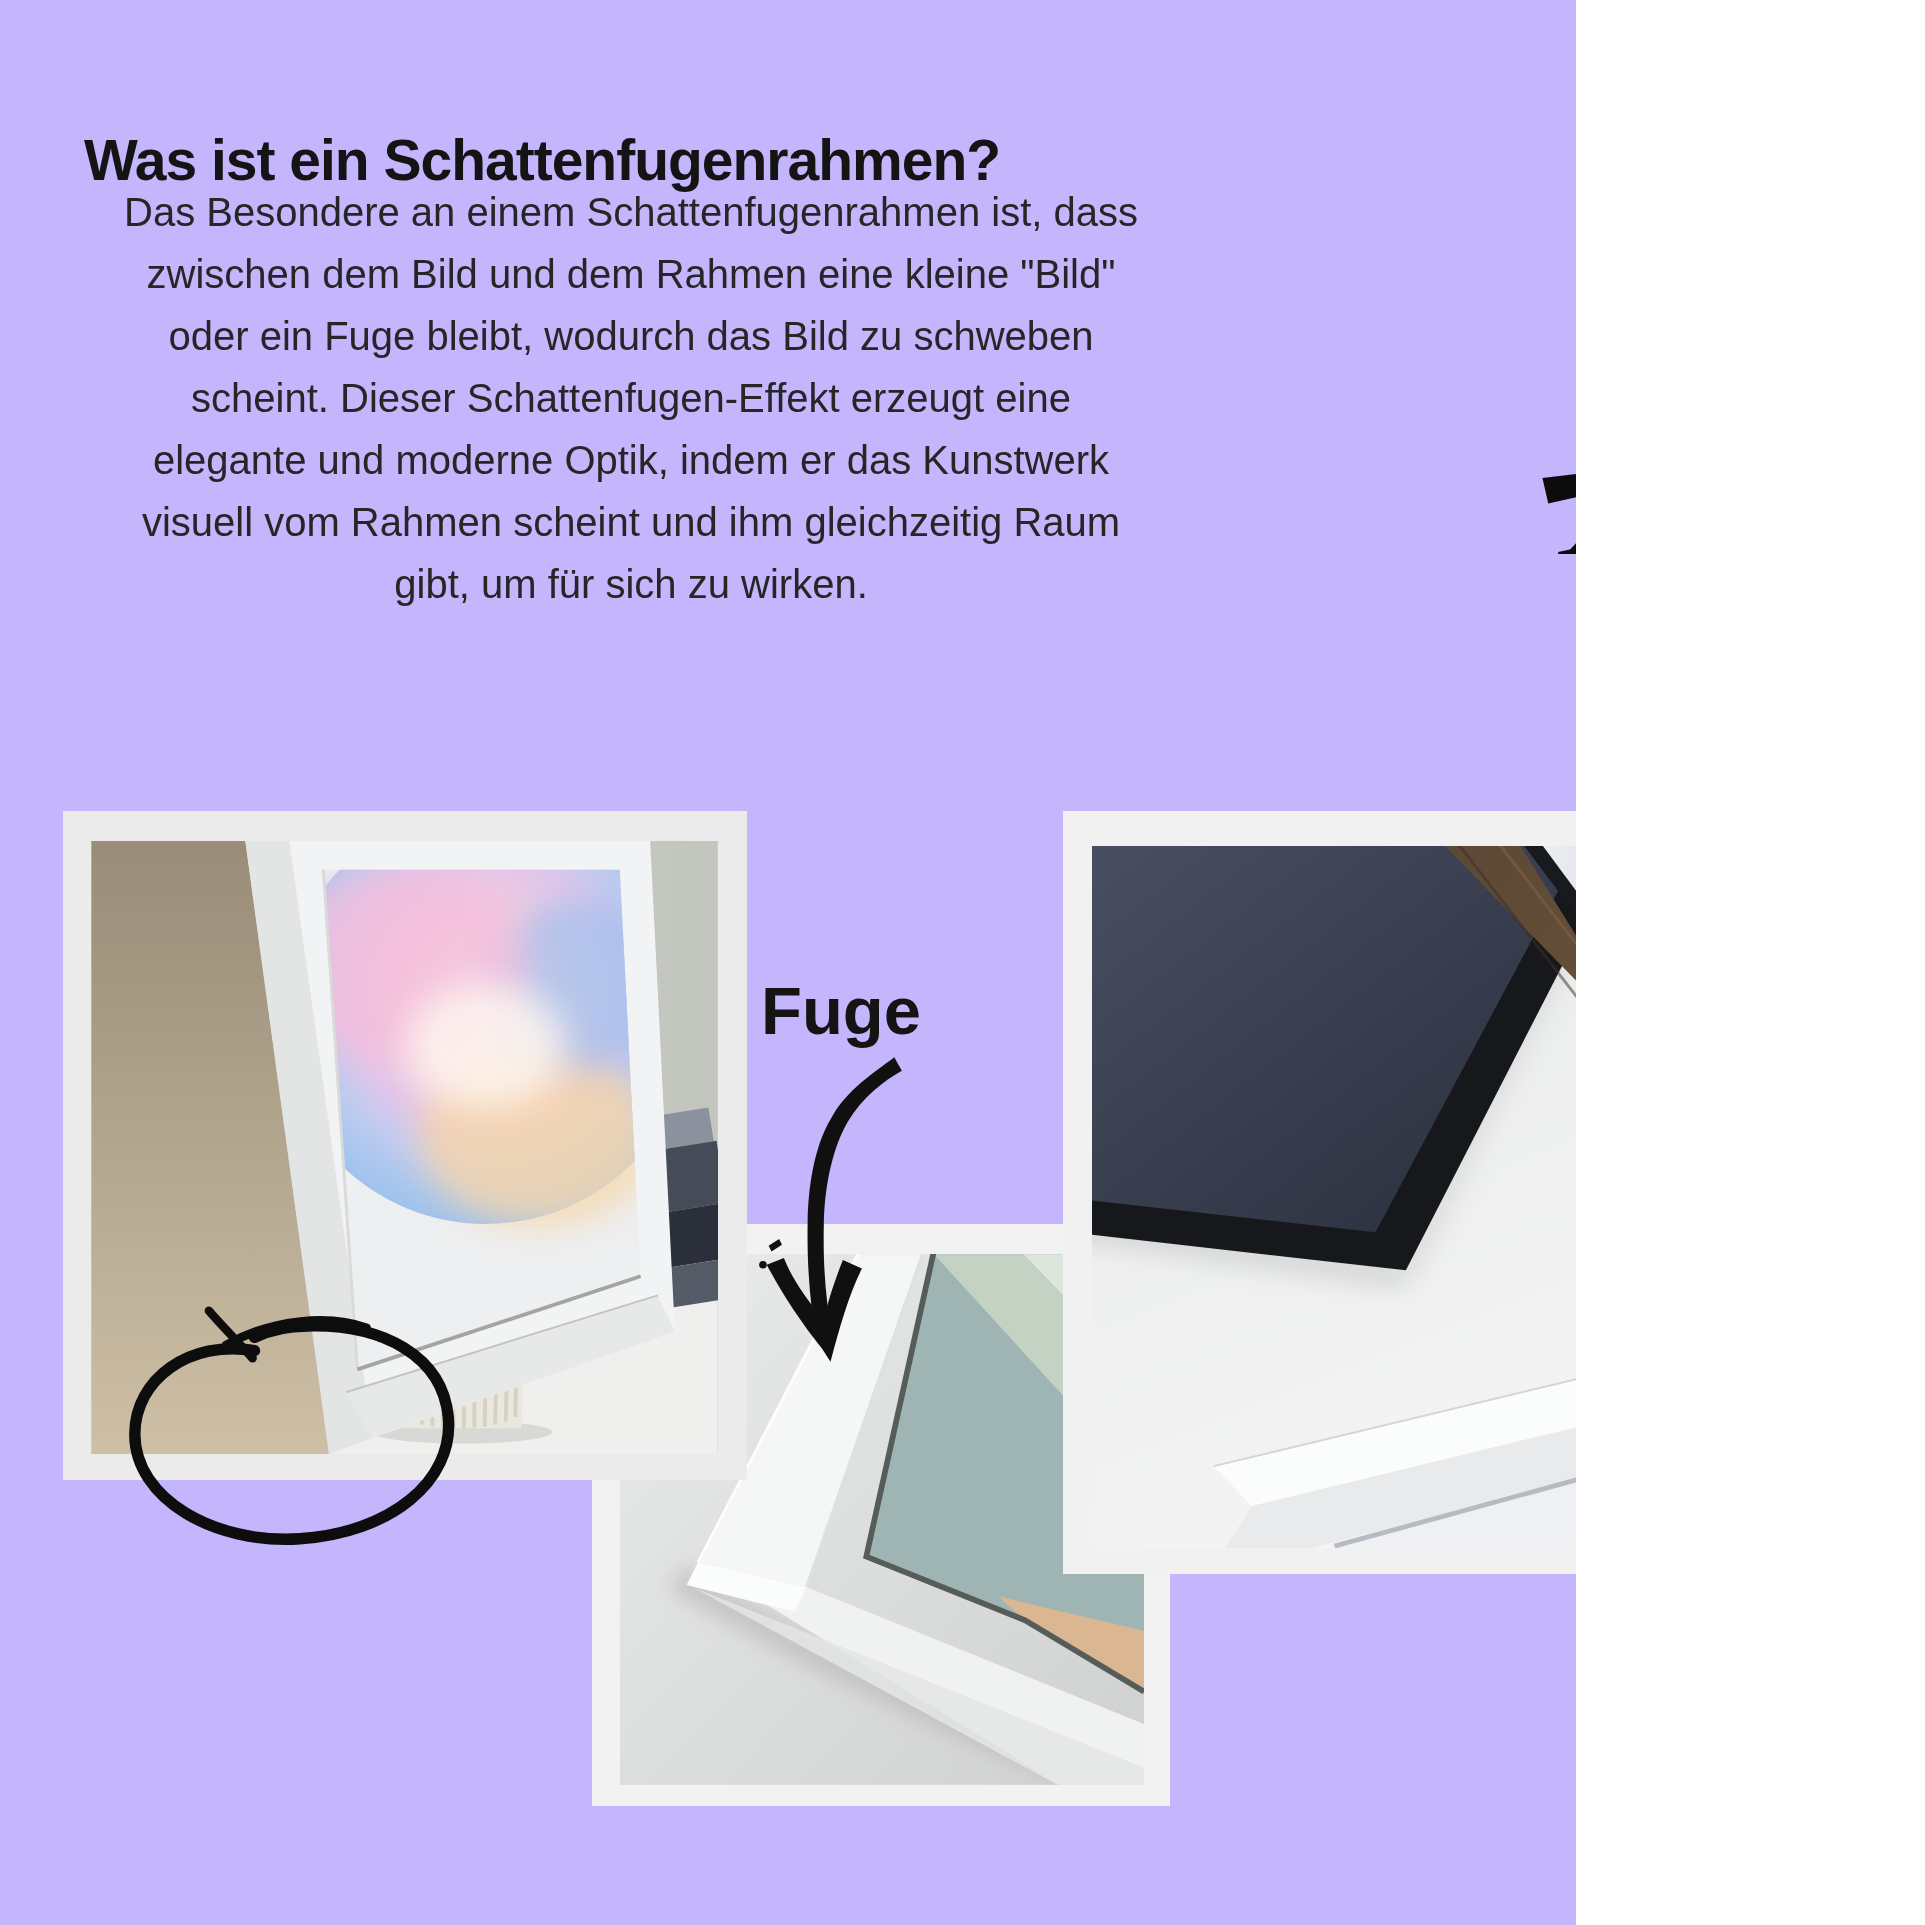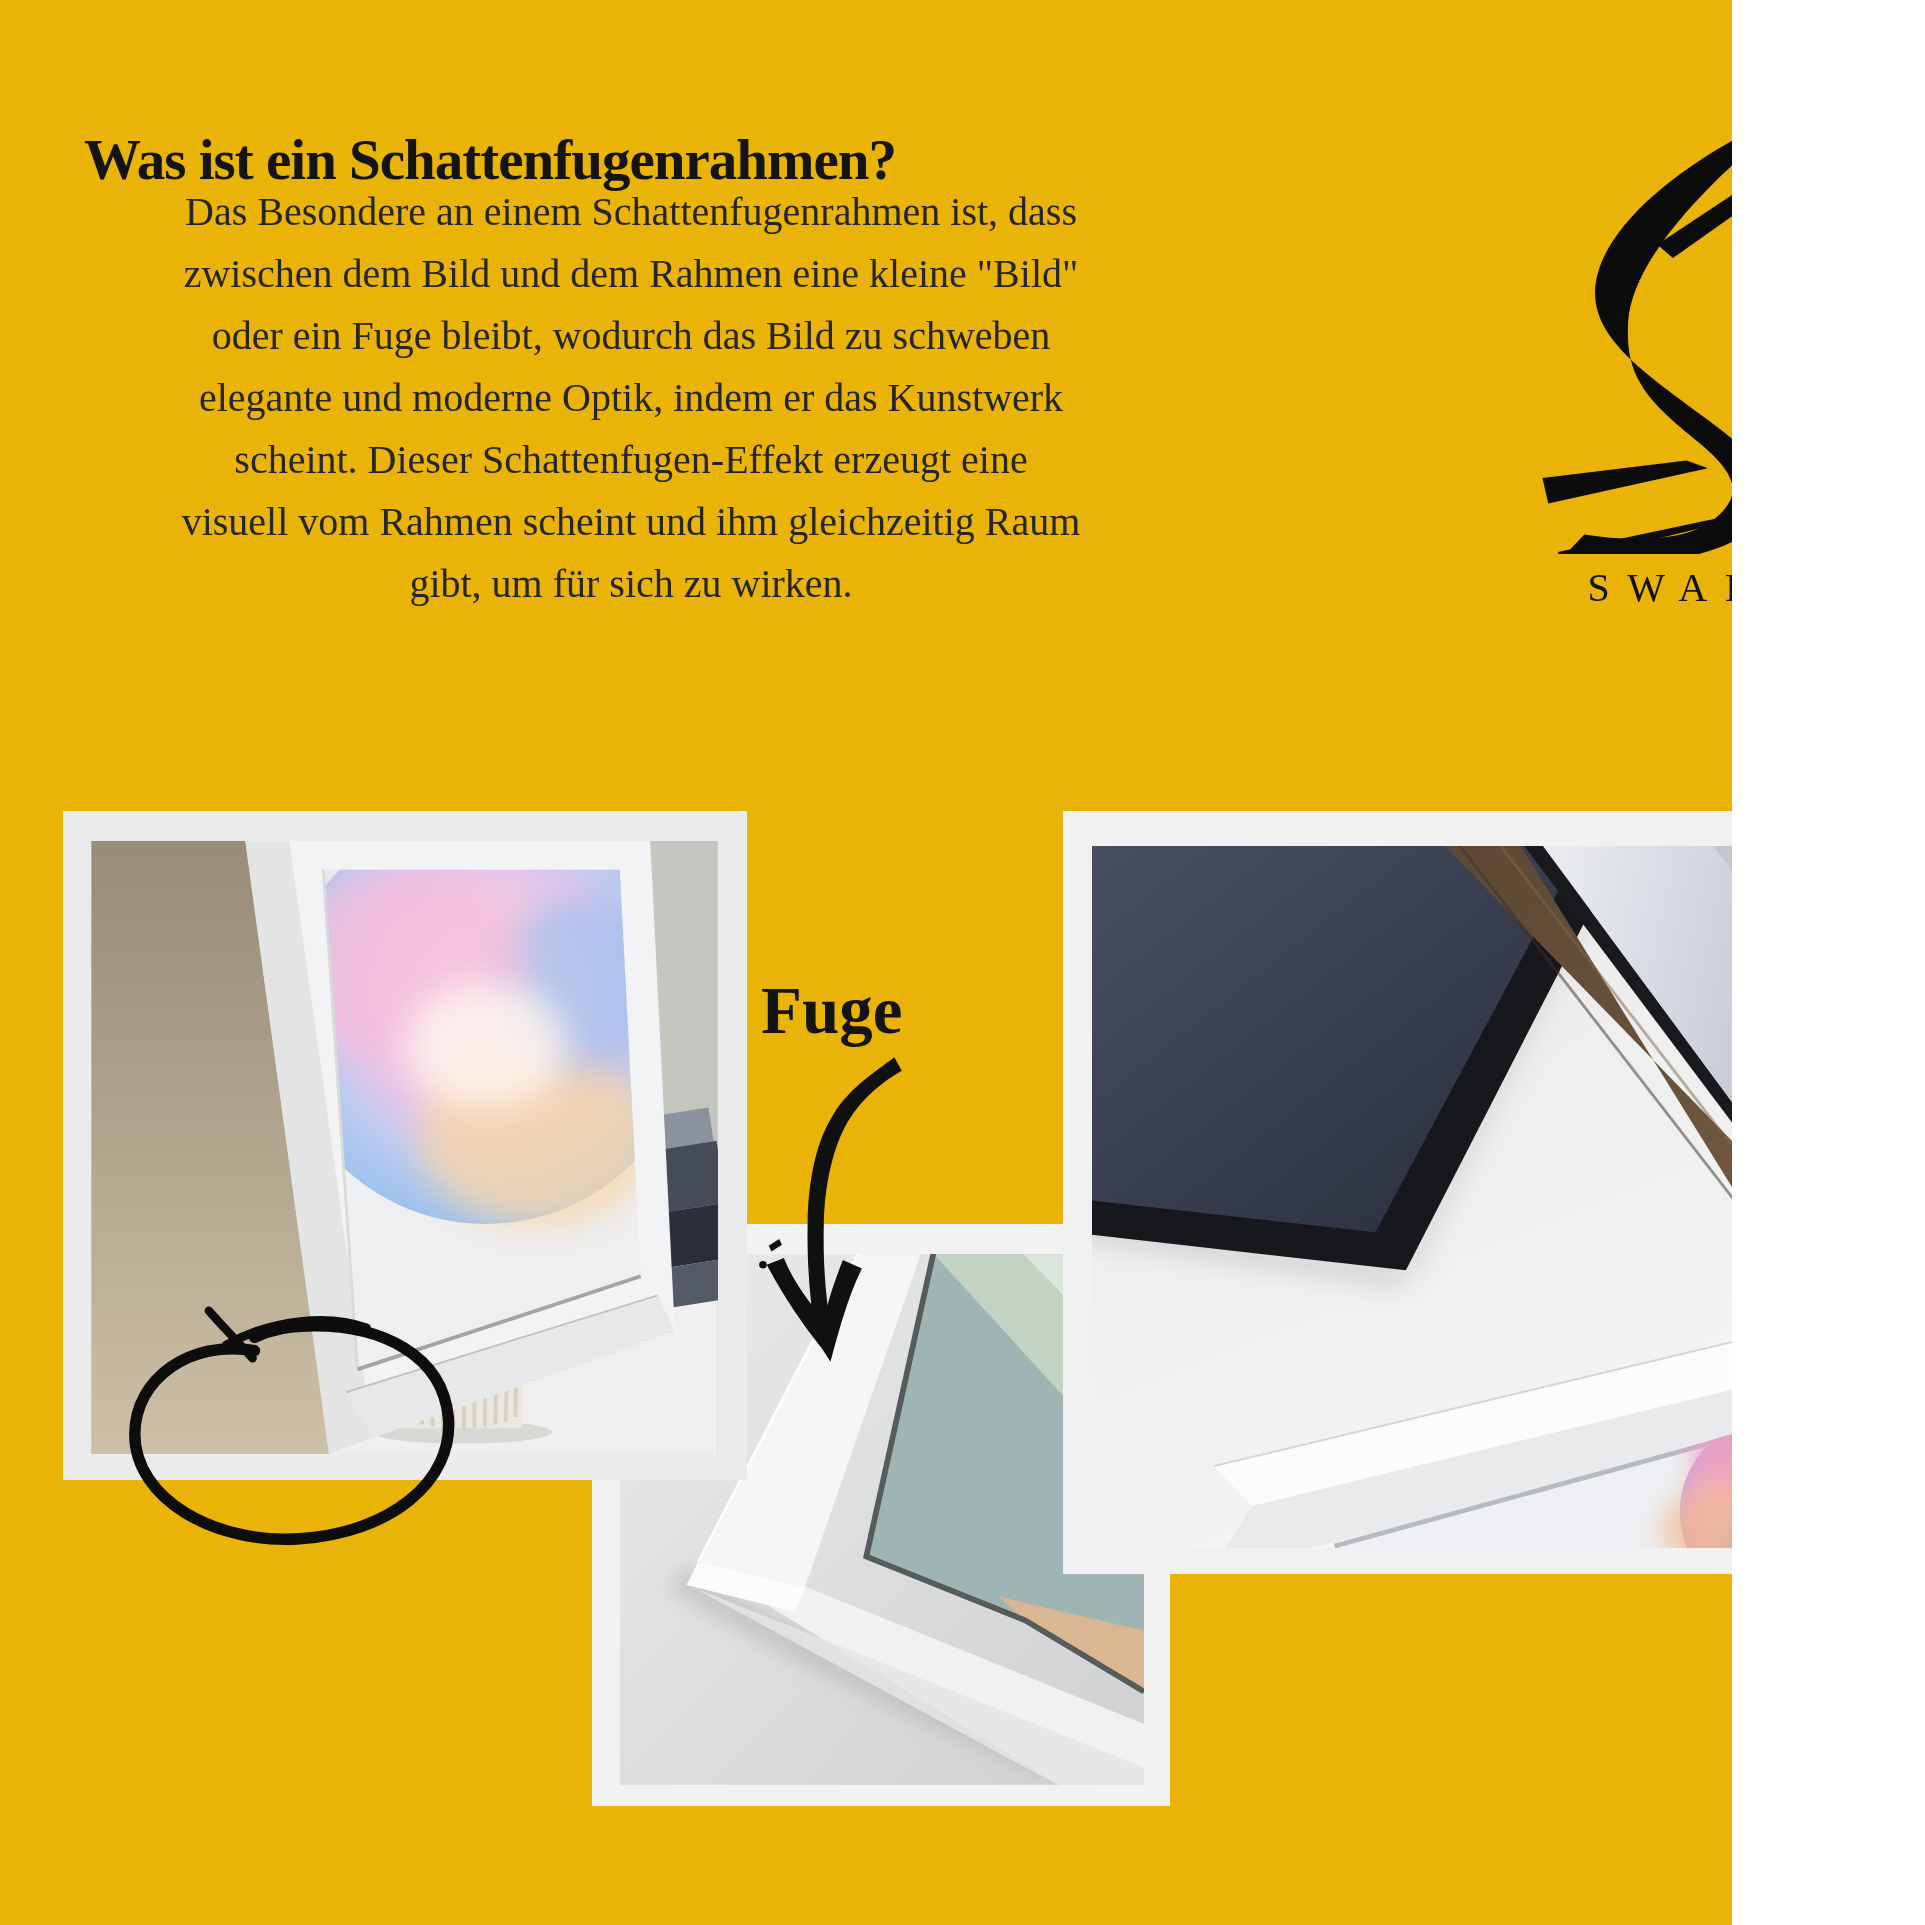--- a/index.html
+++ b/index.html
@@ -1,17 +1,17 @@
 <!DOCTYPE html>
 <html style="font-size:15px"><head>
 <meta charset="utf-8">
 <style>
   html,body{margin:0;padding:0;background:#ffffff;}
-  .stage{position:relative;width:1732px;height:1926px;background:#eab308;
-         font-family:Liberation Serif, serif;overflow:hidden;}
+  .stage{position:relative;width:1576px;height:1926px;background:#c4b5fd;
+         font-family:Liberation Sans, sans-serif;overflow:hidden;}
 
   
   .title{position:absolute;left:84px;top:84px;width:1141px;
          font-size:57px;line-height:76px;font-weight:700;letter-spacing:-1px;
          color:#141414;white-space:nowrap;}
   .para{position:absolute;left:84px;top:181px;width:1094px;color:#262626;text-align:center;}
   .para .line{font-size:40px;line-height:62px;font-weight:400;white-space:nowrap;}
 
   
   .logo{position:absolute;left:1515px;top:116px;width:342px;text-align:center;}
@@ -39,22 +39,22 @@
 </head>
 <body>
 
 <div class="stage">
 
   <h1 class="title">Was ist ein Schattenfugenrahmen?</h1>
   <div class="para">
     <div class="line">Das Besondere an einem Schattenfugenrahmen ist, dass</div>
     <div class="line">zwischen dem Bild und dem Rahmen eine kleine "Bild"</div>
     <div class="line">oder ein Fuge bleibt, wodurch das Bild zu schweben</div>
+    <div class="line">scheint. Dieser Schattenfugen-Effekt erzeugt eine</div>
     <div class="line">elegante und moderne Optik, indem er das Kunstwerk</div>
-    <div class="line">scheint. Dieser Schattenfugen-Effekt erzeugt eine</div>
     <div class="line">visuell vom Rahmen scheint und ihm gleichzeitig Raum</div>
     <div class="line">gibt, um für sich zu wirken.</div>
   </div>
 
   <div class="logo">
     <svg width="295" height="438" viewBox="0 0 300 450">
       <path fill="#0c0c0c" d="M230,8 C140,52 58,118 56,180 C55,235 120,272 185,322 C242,365 246,412 196,438
         C150,461 80,462 28,448 L45,430 C95,438 150,436 176,416 C210,390 204,368 156,330
         C98,284 88,258 90,212 C93,158 150,88 232,20 Z"></path>
       <path fill="#0c0c0c" d="M120,132 L286,22 L297,32 L136,146 Z"></path>

